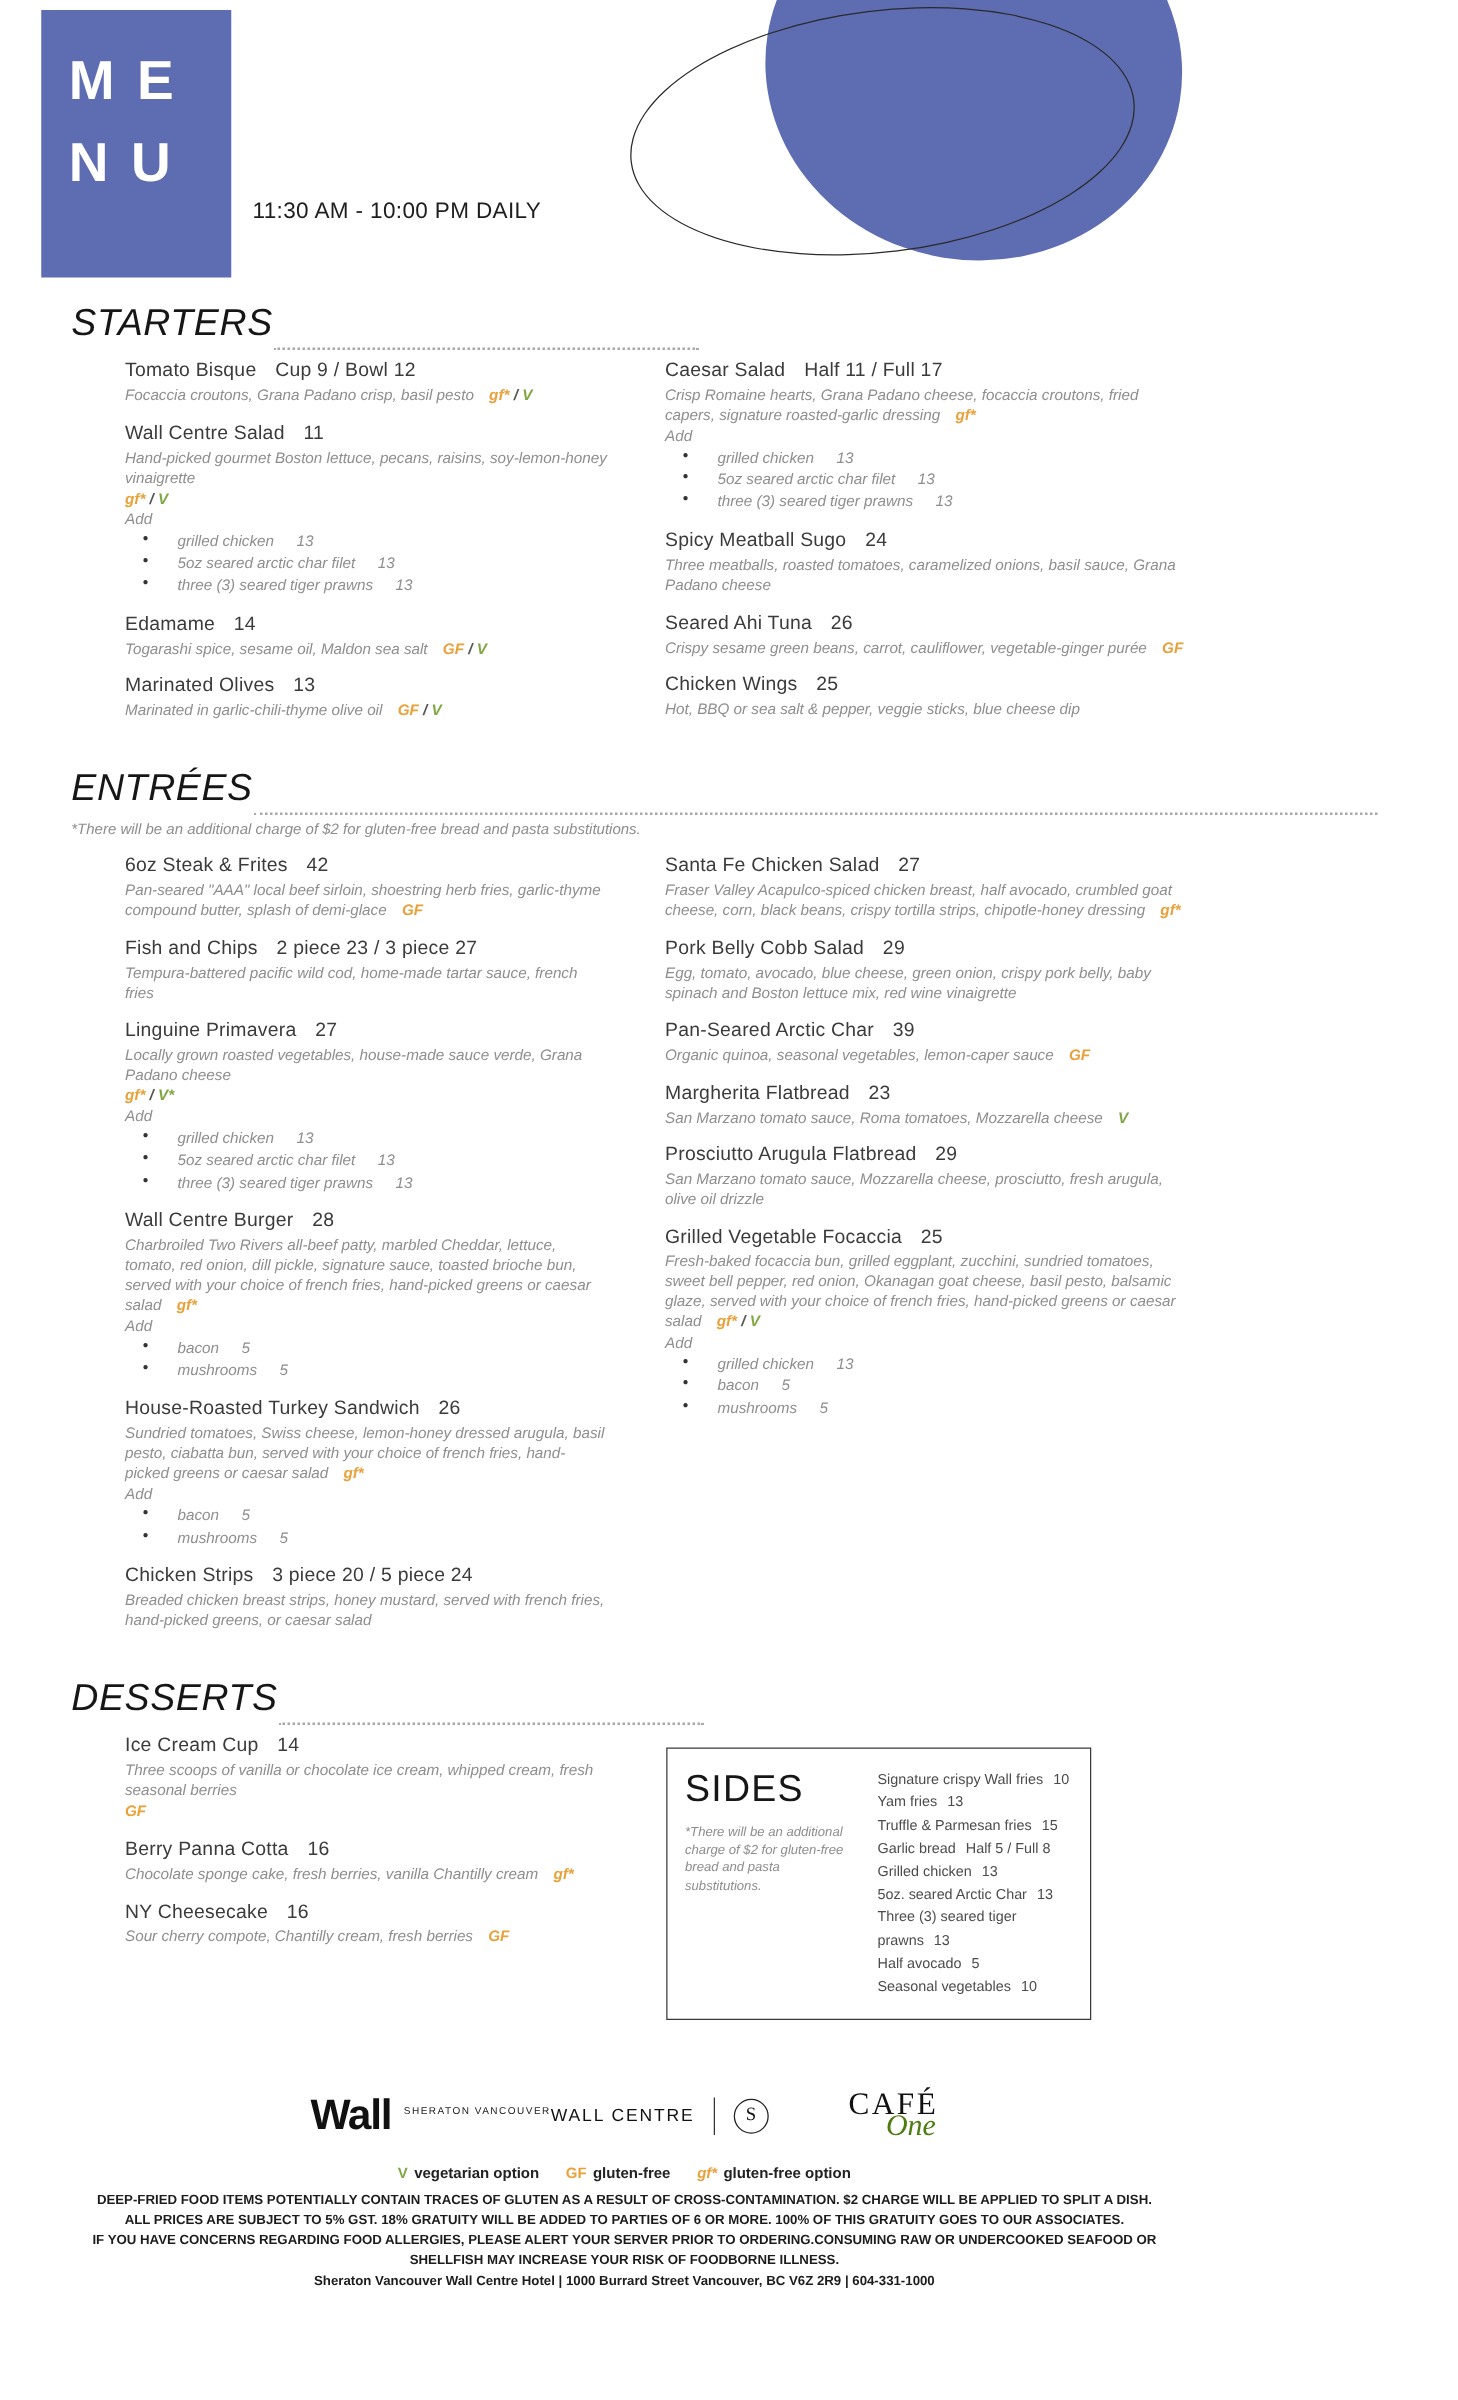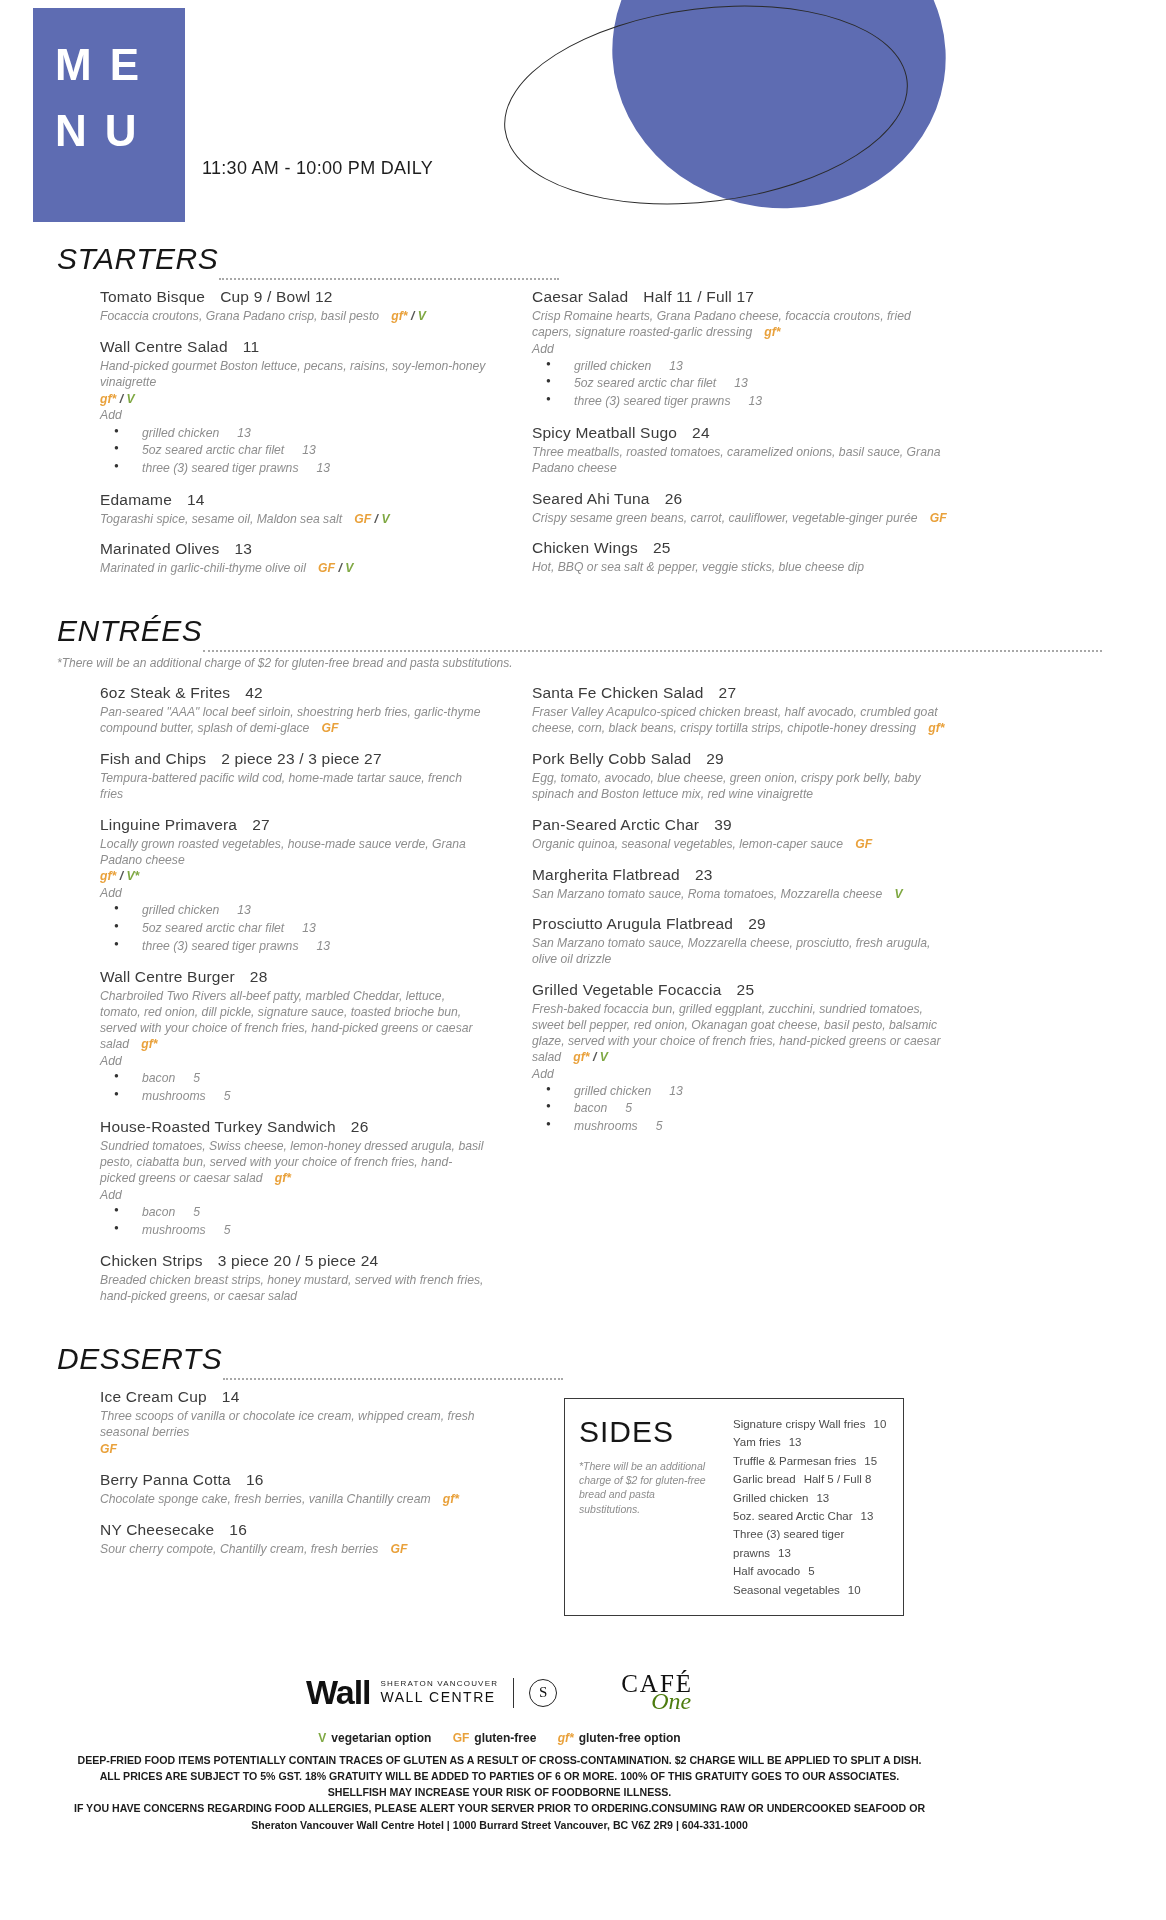--- a/index.html
+++ b/index.html
@@ -55,37 +55,37 @@
   .tags-line{margin-top:1px;}
   .tag-gf{color:var(--orange);font-weight:bold;}
   .tag-v{color:var(--green);font-weight:bold;}
   .tag-sep{color:#555;font-weight:bold;}
   .add-label{font-style:italic;color:#8e8e8e;font-size:12.2px;line-height:1.4;}
   .add-row{display:flex;font-style:italic;color:#8e8e8e;font-size:12.2px;line-height:1.45;padding-left:14px;}
   .add-bullet{width:28px;color:#333;font-size:8px;font-style:normal;line-height:inherit;}
   .add-price{margin-left:18px;}
 
   
-  .desserts-row{display:flex;align-items:flex-start;gap:78px;}
+  .desserts-row{display:flex;align-items:flex-start;gap:47px;}
   .sides-box{
     border:1px solid #3a3a3a;width:340px;flex:none;display:flex;gap:14px;
     padding:16px 12px 16px 14px;margin-top:10px;background:#fff;
   }
   .sides-left{width:140px;flex:none;}
   .sides-title{font-size:30px;font-weight:400;color:#161616;letter-spacing:1px;}
   .sides-note{font-style:italic;color:#8d8d8d;font-size:10.5px;line-height:1.35;margin-top:10px;}
   .sides-list{font-size:11.5px;color:#4c4c4c;line-height:1.6;flex:1;}
   .sides-price{margin-left:8px;}
 
   
   .footer{margin-top:54px;text-align:center;}
   .logos{display:flex;justify-content:center;align-items:center;gap:64px;margin-bottom:16px;}
   .wall-logo{display:flex;align-items:center;gap:10px;}
   .wall-word{font-size:34px;font-weight:bold;letter-spacing:-1px;color:#111;}
-  .wall-sub{display:flex;flex-direction:column;text-align:left;line-height:1.2;}
+  .wall-sub{display:flex;flex-direction:row;text-align:left;line-height:1.2;}
   .wall-sub1{font-size:8px;letter-spacing:1.2px;color:#222;}
   .wall-sub2{font-size:14px;letter-spacing:1.5px;color:#111;}
   .logo-divider{width:1px;height:30px;background:#333;margin:0 5px;}
   .monogram{
     width:28px;height:28px;border:1.5px solid #222;border-radius:50%;
     display:flex;align-items:center;justify-content:center;
     font-family:"Liberation Serif",serif;font-size:15px;color:#111;
   }
   .cafe-logo{text-align:left;}
   .cafe-word{font-family:"Liberation Serif",serif;font-size:25px;letter-spacing:2px;color:#111;}
@@ -371,20 +371,20 @@
         <span class="legend-group">
           <span class="legend-tag tag-gf">GF</span><span class="legend-label">gluten-free</span>
         </span>
         <span class="legend-group">
           <span class="legend-tag tag-gf tag-italic">gf*</span><span class="legend-label">gluten-free option</span>
         </span>
       </div>
       <div class="disclaimer">
         <div>DEEP-FRIED FOOD ITEMS POTENTIALLY CONTAIN TRACES OF GLUTEN AS A RESULT OF CROSS-CONTAMINATION. $2 CHARGE WILL BE APPLIED TO SPLIT A DISH.</div>
         <div>ALL PRICES ARE SUBJECT TO 5% GST. 18% GRATUITY WILL BE ADDED TO PARTIES OF 6 OR MORE. 100% OF THIS GRATUITY GOES TO OUR ASSOCIATES.</div>
+        <div>IF YOU HAVE CONCERNS REGARDING FOOD ALLERGIES, PLEASE ALERT YOUR SERVER PRIOR TO ORDERING.CONSUMING RAW OR UNDERCOOKED SEAFOOD OR</div>
         <div>SHELLFISH MAY INCREASE YOUR RISK OF FOODBORNE ILLNESS.</div>
-        <div>IF YOU HAVE CONCERNS REGARDING FOOD ALLERGIES, PLEASE ALERT YOUR SERVER PRIOR TO ORDERING.CONSUMING RAW OR UNDERCOOKED SEAFOOD OR</div>
       </div>
       <div class="address">Sheraton Vancouver Wall Centre Hotel | 1000 Burrard Street Vancouver, BC V6Z 2R9 | 604-331-1000</div>
     </footer>
 
   </div>
 </div>
 
 </body></html>

